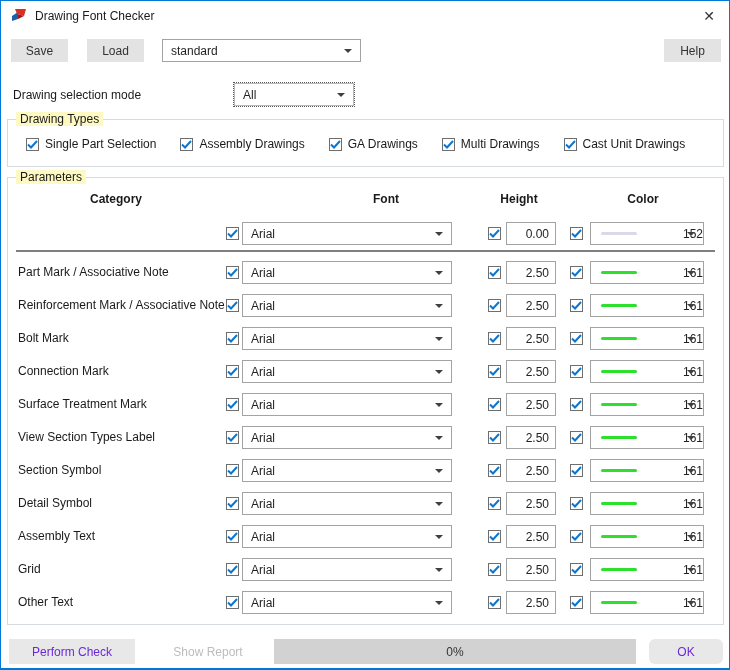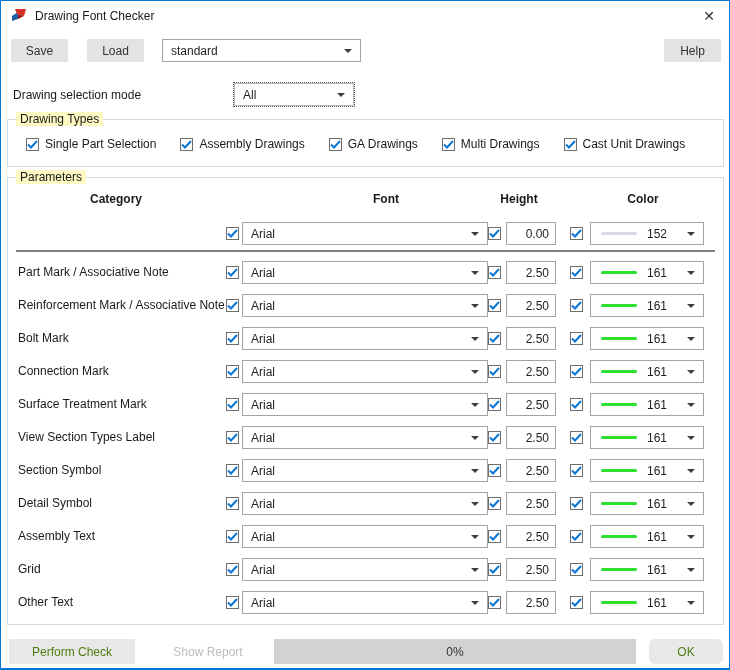--- a/index.html
+++ b/index.html
@@ -46,30 +46,30 @@
   #hdr-height{left:511px;}
   #hdr-color{left:635px;}
 
   
   .param-row{position:absolute;left:0;width:715px;height:23px;}
   .param-row .cat{position:absolute;left:10px;top:0;line-height:23px;font-size:12px;color:#1a1a1a;white-space:nowrap;}
   .param-row .cb{position:absolute;top:5px;}
   .param-row .cb1{left:218px;}
   .param-row .cb2{left:480px;}
   .param-row .cb3{left:562px;}
-  .param-row .combo-font{left:234px;top:0;width:246px;text-align:center;}
+  .param-row .combo-font{left:234px;top:0;width:210px;text-align:center;}
   .param-row .h-input{position:absolute;left:498px;top:0;width:50px;height:23px;box-sizing:border-box;border:1px solid #a3a3a3;background:#fff;font-family:inherit;font-size:12px;color:#222;text-align:right;padding:0 6px 0 0;}
-  .param-row .combo-color{left:582px;top:0;width:114px;padding-left:10px;}
+  .param-row .combo-color{left:582px;top:0;width:114px;padding-left:10px;justify-content:space-between;}
   .swatch{width:36px;height:3px;border-radius:2px;flex:none;}
   .color-num{margin-left:10px;font-size:12px;color:#222;}
 
   .separator{position:absolute;left:8px;right:8px;top:72px;height:2px;background:#7f7f7f;}
 
   
-  .footer-btn{position:absolute;top:638px;height:25px;background:#e8e8e8;border:none;font-family:inherit;font-size:12px;color:#4d7c0f;display:flex;align-items:center;justify-content:center;box-sizing:border-box;cursor:pointer;}
+  .footer-btn{position:absolute;top:638px;height:25px;background:#e8e8e8;border:none;font-family:inherit;font-size:12px;color:#6d28d9;display:flex;align-items:center;justify-content:center;box-sizing:border-box;cursor:pointer;}
   #btn-perform{left:8px;width:126px;}
   #btn-report{left:148px;width:118px;background:transparent;color:#bcbcbc;}
   #progress-bar{position:absolute;left:273px;top:638px;width:362px;height:25px;background:#d2d2d2;display:flex;align-items:center;justify-content:center;font-size:12px;color:#333;}
   #btn-ok{left:648px;width:74px;border-radius:6px;}
 </style>
 </head>
 <body>
 
 <div class="window">
 

